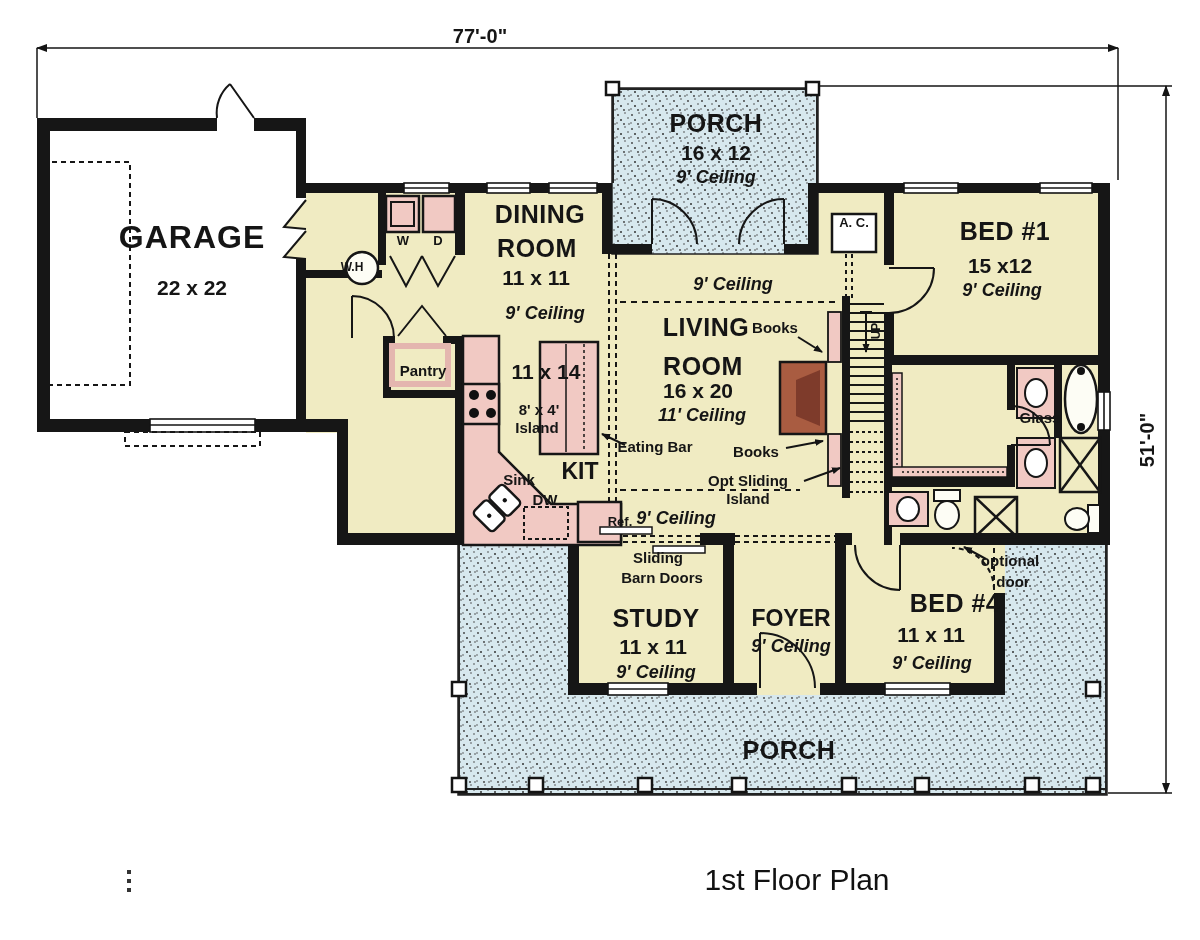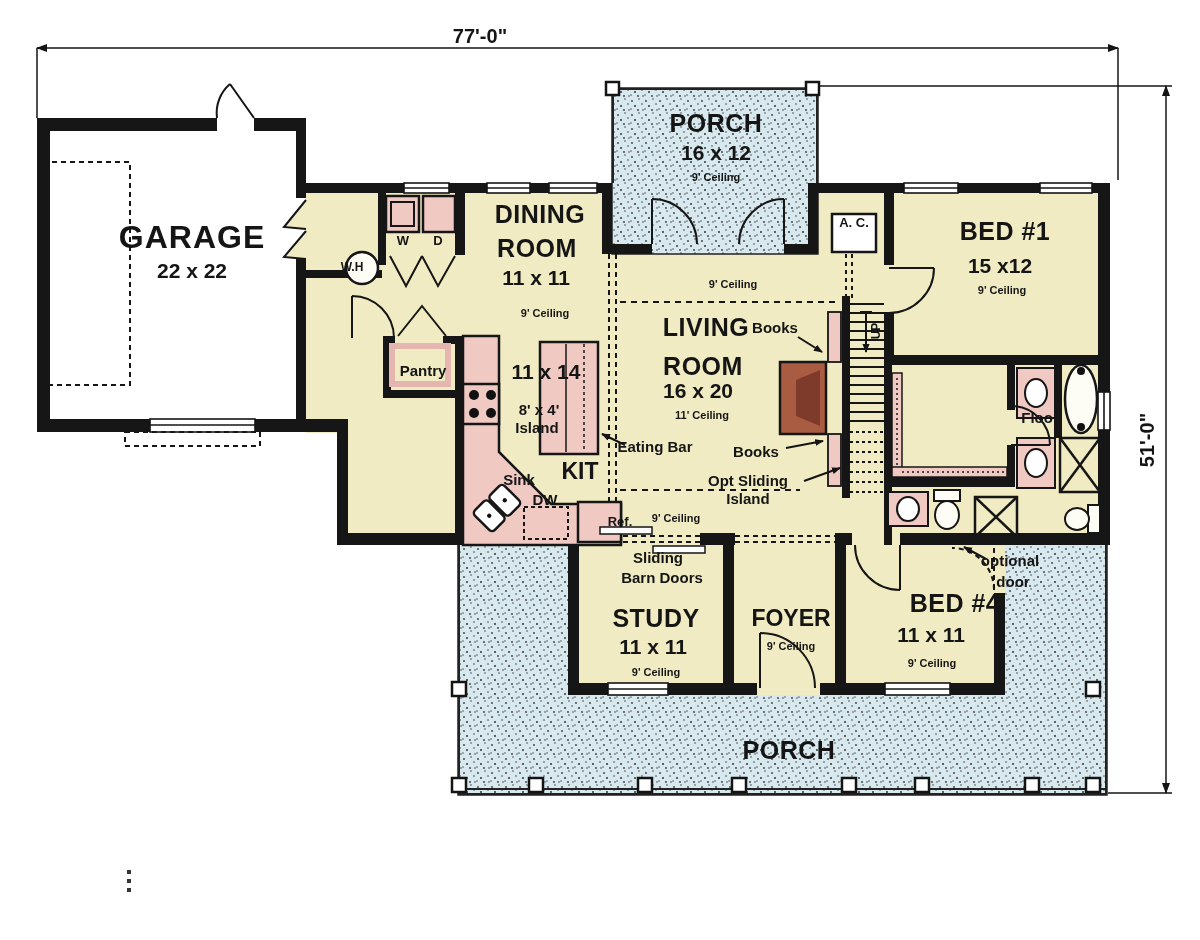--- a/index.html
+++ b/index.html
@@ -4,21 +4,21 @@
 <style>
   html,body{margin:0;padding:0;background:#fff;}
   #stage{position:relative;width:1200px;height:940px;background:#ffffff;overflow:hidden;
          font-family:"Liberation Sans", sans-serif;color:#141414;}
   #drawing{position:absolute;left:0;top:0;}
   .txt{position:absolute;transform:translate(-50%,-50%);white-space:nowrap;color:#151515;}
   .rn{font-weight:bold;font-size:25px;letter-spacing:.5px;}
   .rn28{font-weight:bold;font-size:32px;letter-spacing:1px;}
   .rn23{font-weight:bold;font-size:23px;}
   .sz{font-weight:bold;font-size:21px;}
-  .ceil{font-weight:bold;font-size:11px;text-align:right;}
+  .ceil{font-weight:bold;font-style:italic;font-size:18px;text-align:right;}
   .lbl{font-weight:bold;font-size:15px;}
   .sm{font-weight:bold;font-size:13px;text-align:right;}
   .xs{font-weight:bold;font-size:12px;}
   .dim{font-weight:bold;font-size:20px;}
   .rot{transform:translate(-50%,-50%) rotate(-90deg);}
   .title{font-size:30px;color:#111;}
 </style>
 </head>
 <body>
 
@@ -324,21 +324,21 @@
     <rect x="127" y="870" width="4" height="4"></rect>
         <rect x="127" y="879" width="4" height="4"></rect>
         <rect x="127" y="888" width="4" height="4"></rect>
   </g>
 </svg>
 
 <div class="txt dim" style="left:480px;top:36px">77'-0"</div>
 <div class="txt dim rot" style="left:1147px;top:440px">51'-0"</div>
 
 <div class="txt rn28" style="left:192px;top:237px">GARAGE</div>
-<div class="txt sz" style="left:192px;top:271px">22 x 22</div>
+<div class="txt sz" style="left:192px;top:288px">22 x 22</div>
 
 <div class="txt rn" style="left:716px;top:123px">PORCH</div>
 <div class="txt sz" style="left:716px;top:153px">16 x 12</div>
 <div class="txt ceil" style="left:716px;top:177px">9' Ceiling</div>
 
 <div class="txt rn" style="left:540px;top:214px">DINING</div>
 <div class="txt rn" style="left:537px;top:248px">ROOM</div>
 <div class="txt sz" style="left:536px;top:278px">11 x 11</div>
 <div class="txt ceil" style="left:545px;top:313px">9' Ceiling</div>
 
@@ -370,34 +370,35 @@
 <div class="txt lbl" style="left:537px;top:427px">Island</div>
 <div class="txt lbl" style="left:519px;top:479px">Sink</div>
 <div class="txt lbl" style="left:545px;top:499px">DW</div>
 <div class="txt rn23" style="left:580px;top:471px">KIT</div>
 <div class="txt sm" style="left:620px;top:521px">Ref.</div>
 
 <div class="txt sm" style="left:403px;top:240px">W</div>
 <div class="txt sm" style="left:438px;top:240px">D</div>
 <div class="txt xs" style="left:352px;top:267px">W.H</div>
 
-<div class="txt lbl" style="left:1040px;top:417px">Floor</div>
+<div class="txt lbl" style="left:1040px;top:417px">Glass</div>
 
 <div class="txt lbl" style="left:658px;top:557px">Sliding</div>
 <div class="txt lbl" style="left:662px;top:577px">Barn Doors</div>
 <div class="txt rn" style="left:656px;top:618px">STUDY</div>
 <div class="txt sz" style="left:653px;top:647px">11 x 11</div>
 <div class="txt ceil" style="left:656px;top:672px">9' Ceiling</div>
 
 <div class="txt rn23" style="left:791px;top:618px">FOYER</div>
 <div class="txt ceil" style="left:791px;top:646px">9' Ceiling</div>
 
 <div class="txt rn" style="left:955px;top:603px">BED #4</div>
 <div class="txt sz" style="left:931px;top:635px">11 x 11</div>
 <div class="txt ceil" style="left:932px;top:663px">9' Ceiling</div>
 
 <div class="txt lbl" style="left:1010px;top:560px">optional</div>
 <div class="txt lbl" style="left:1013px;top:581px">door</div>
 
 <div class="txt rn" style="left:789px;top:750px">PORCH</div>
 
+<div class="txt title" style="left:797px;top:880px">1st Floor Plan</div>
 
 </div>
 
 </body></html>

